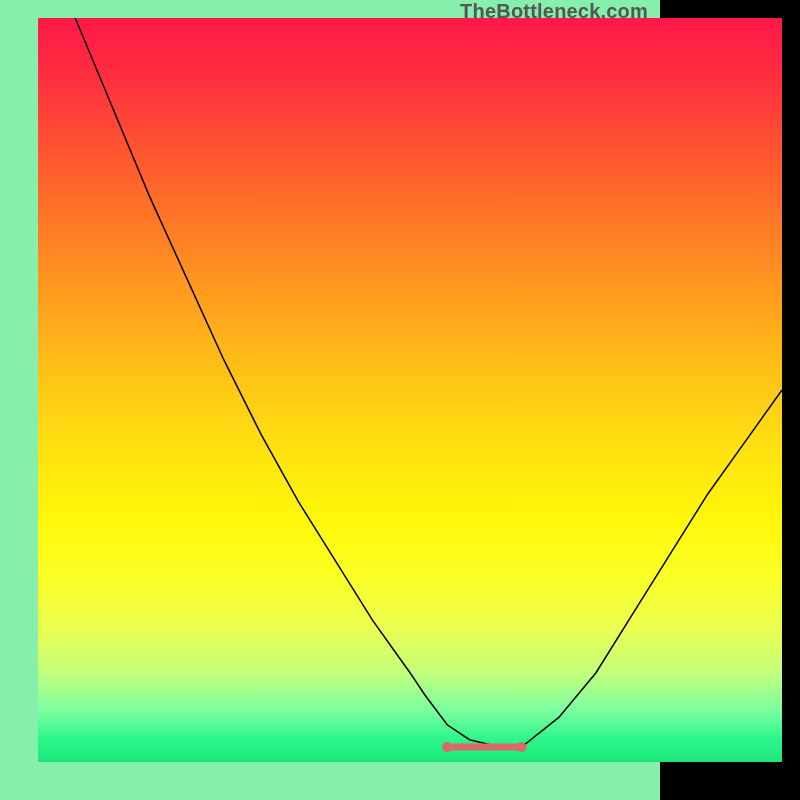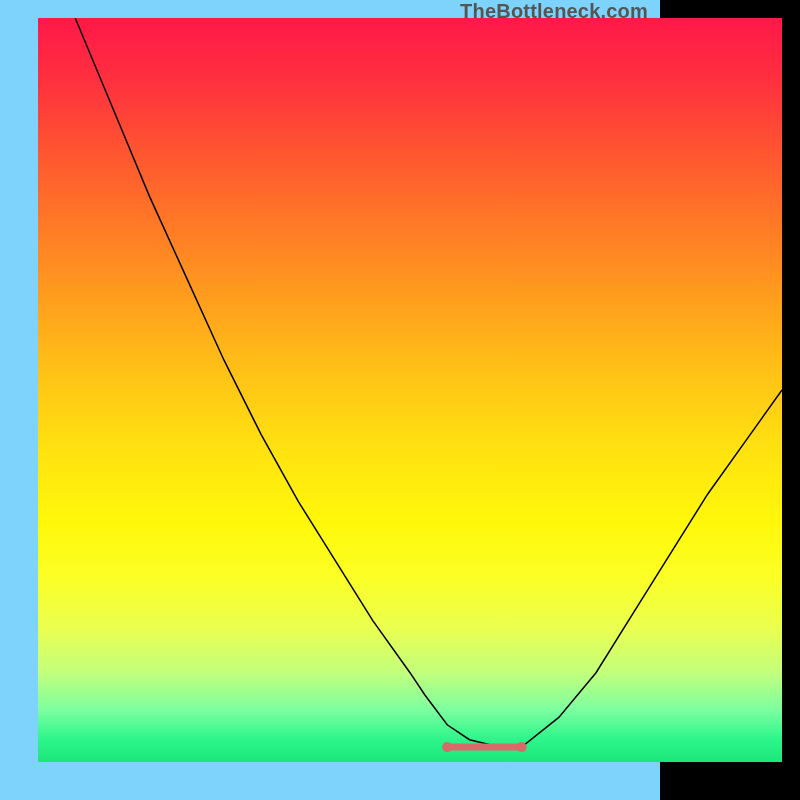--- a/index.html
+++ b/index.html
@@ -1,16 +1,16 @@
 <!DOCTYPE html>
 <html><head>
 <meta charset="utf-8">
 <style>
 html,body{margin:0;padding:0;width:800px;height:800px;overflow:hidden;background:#000;font-family:Arial,Helvetica,sans-serif}
-.frame{position:absolute;left:0;top:0;width:660px;height:800px;background:#7dd3fc}
+.frame{position:absolute;left:0;top:0;width:660px;height:800px;background:#86efac}
 .plot{position:absolute;left:38px;top:18px;width:744px;height:744px;
   background:linear-gradient(to bottom,
     #ff1848 0%,
     #ff2f3f 8%,
     #ff5530 18%,
     #ff7a26 28%,
     #ff9f1d 38%,
     #ffc316 48%,
     #ffe210 58%,
     #fff80a 68%,

